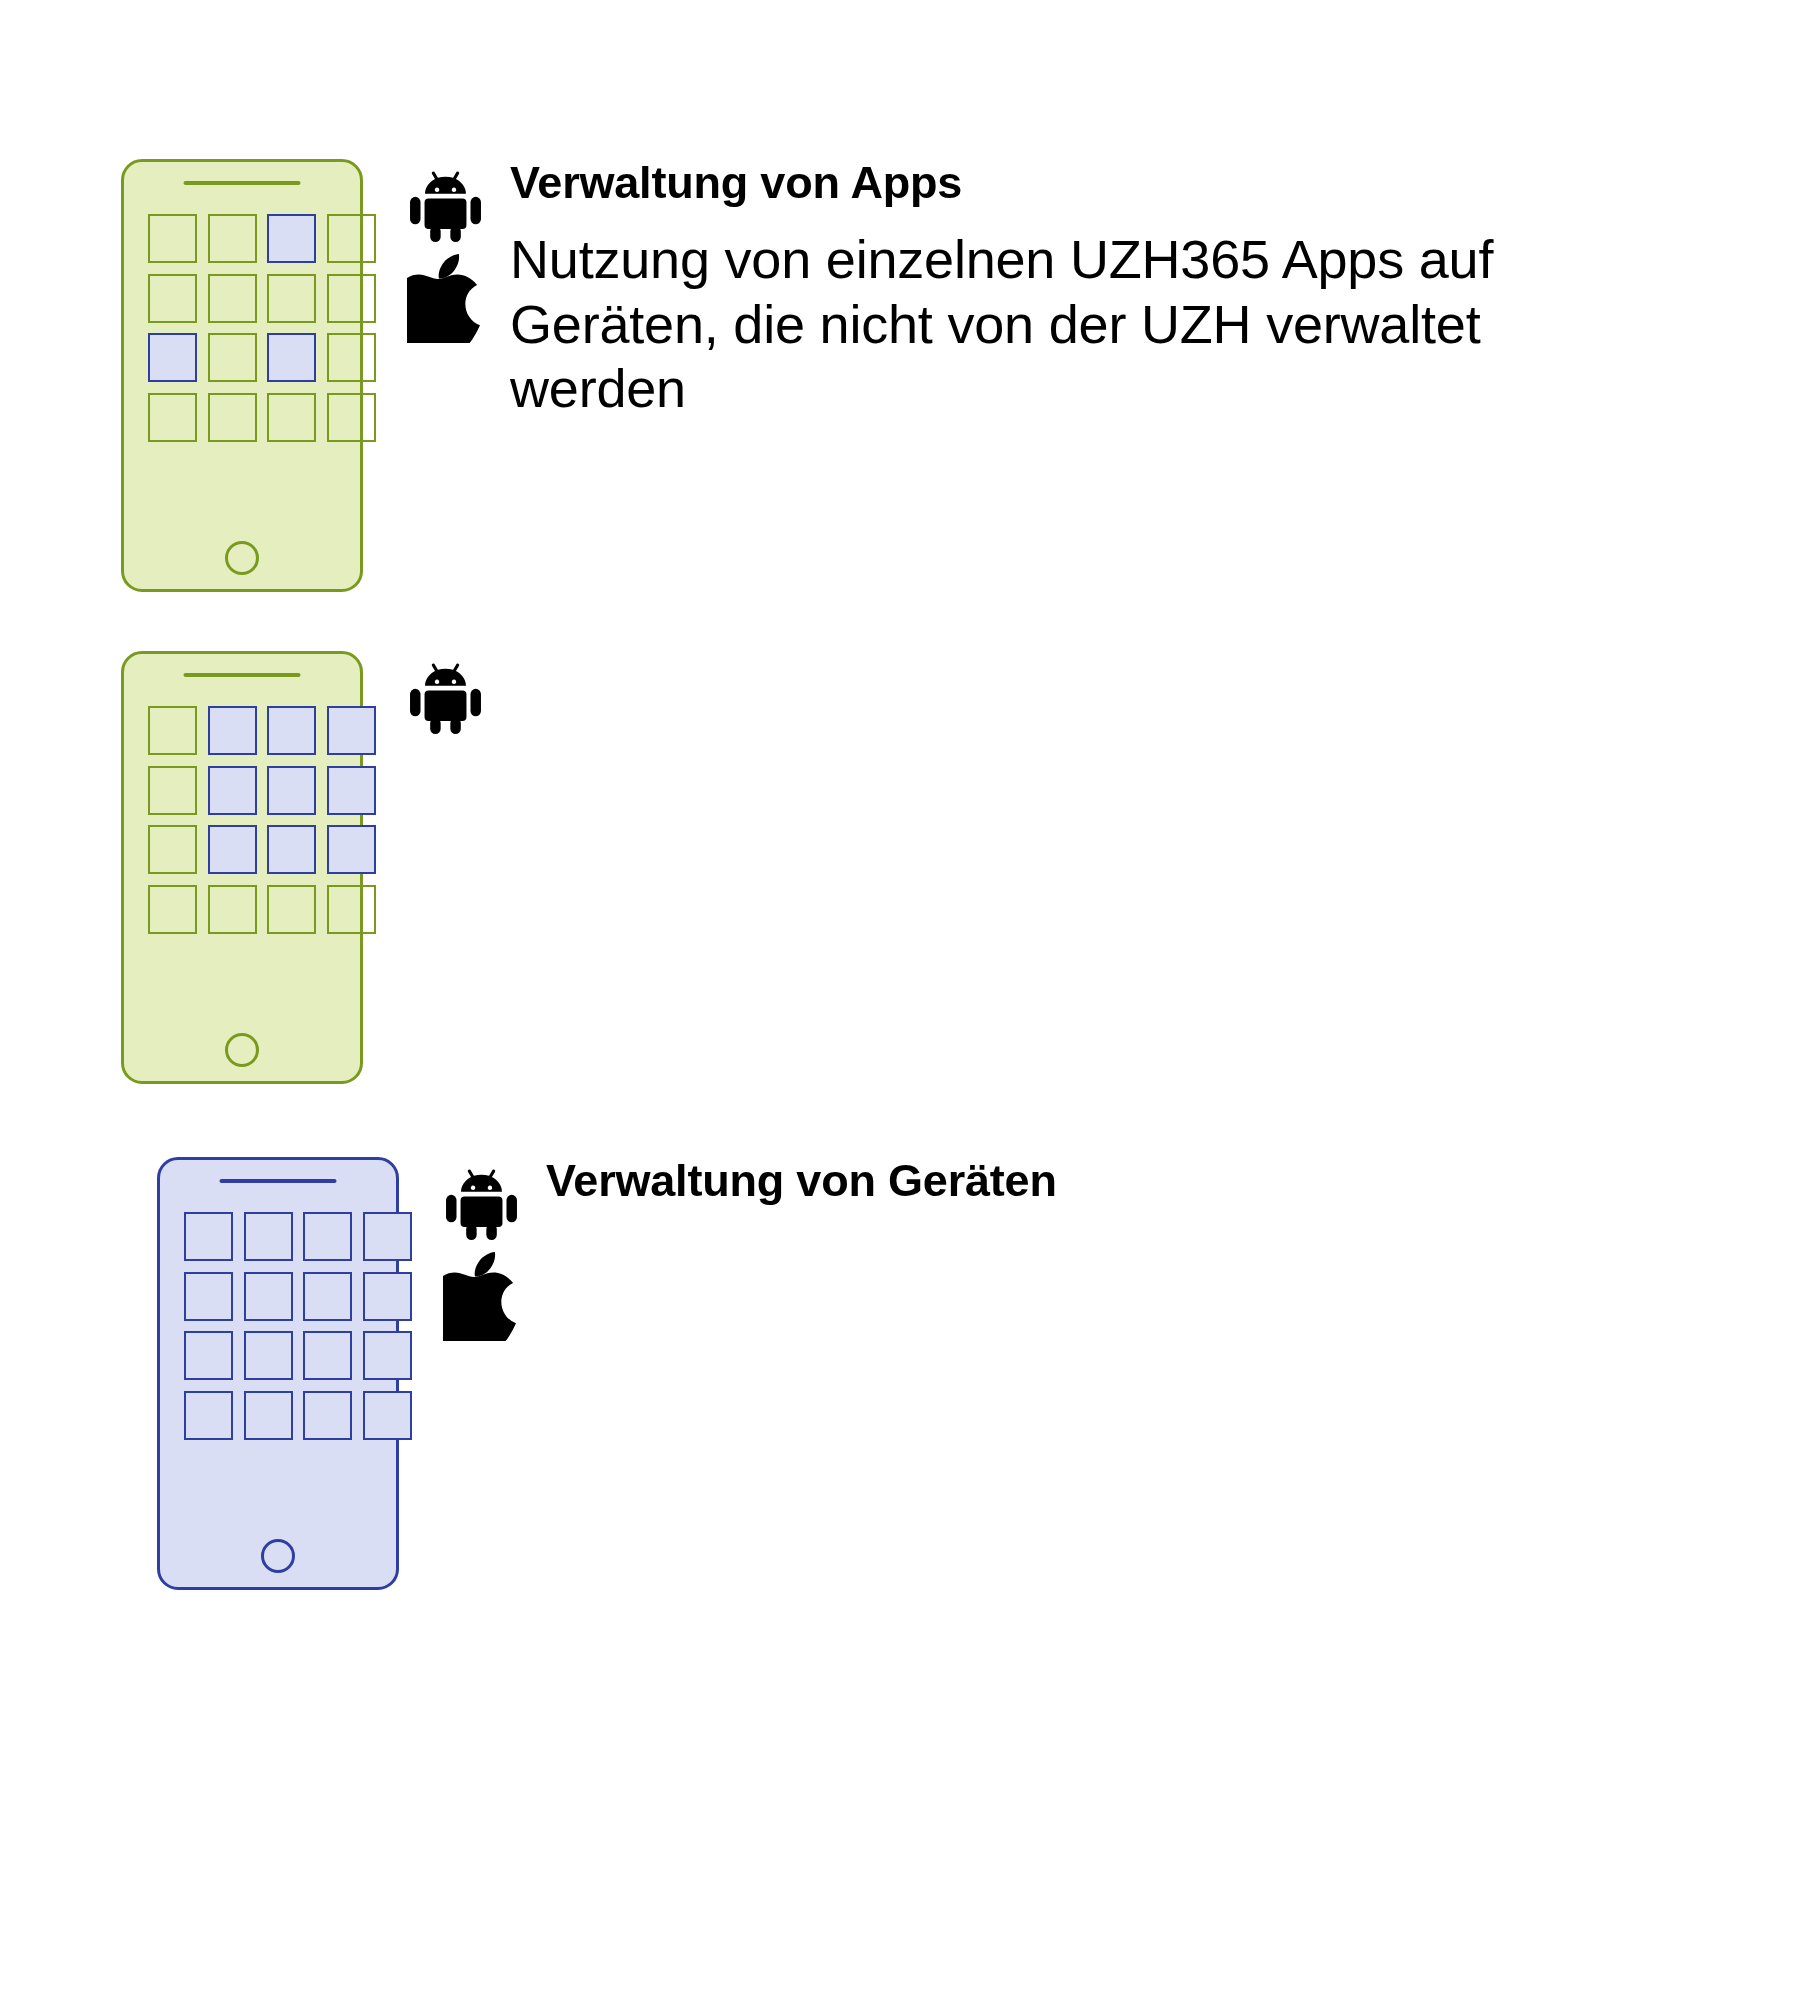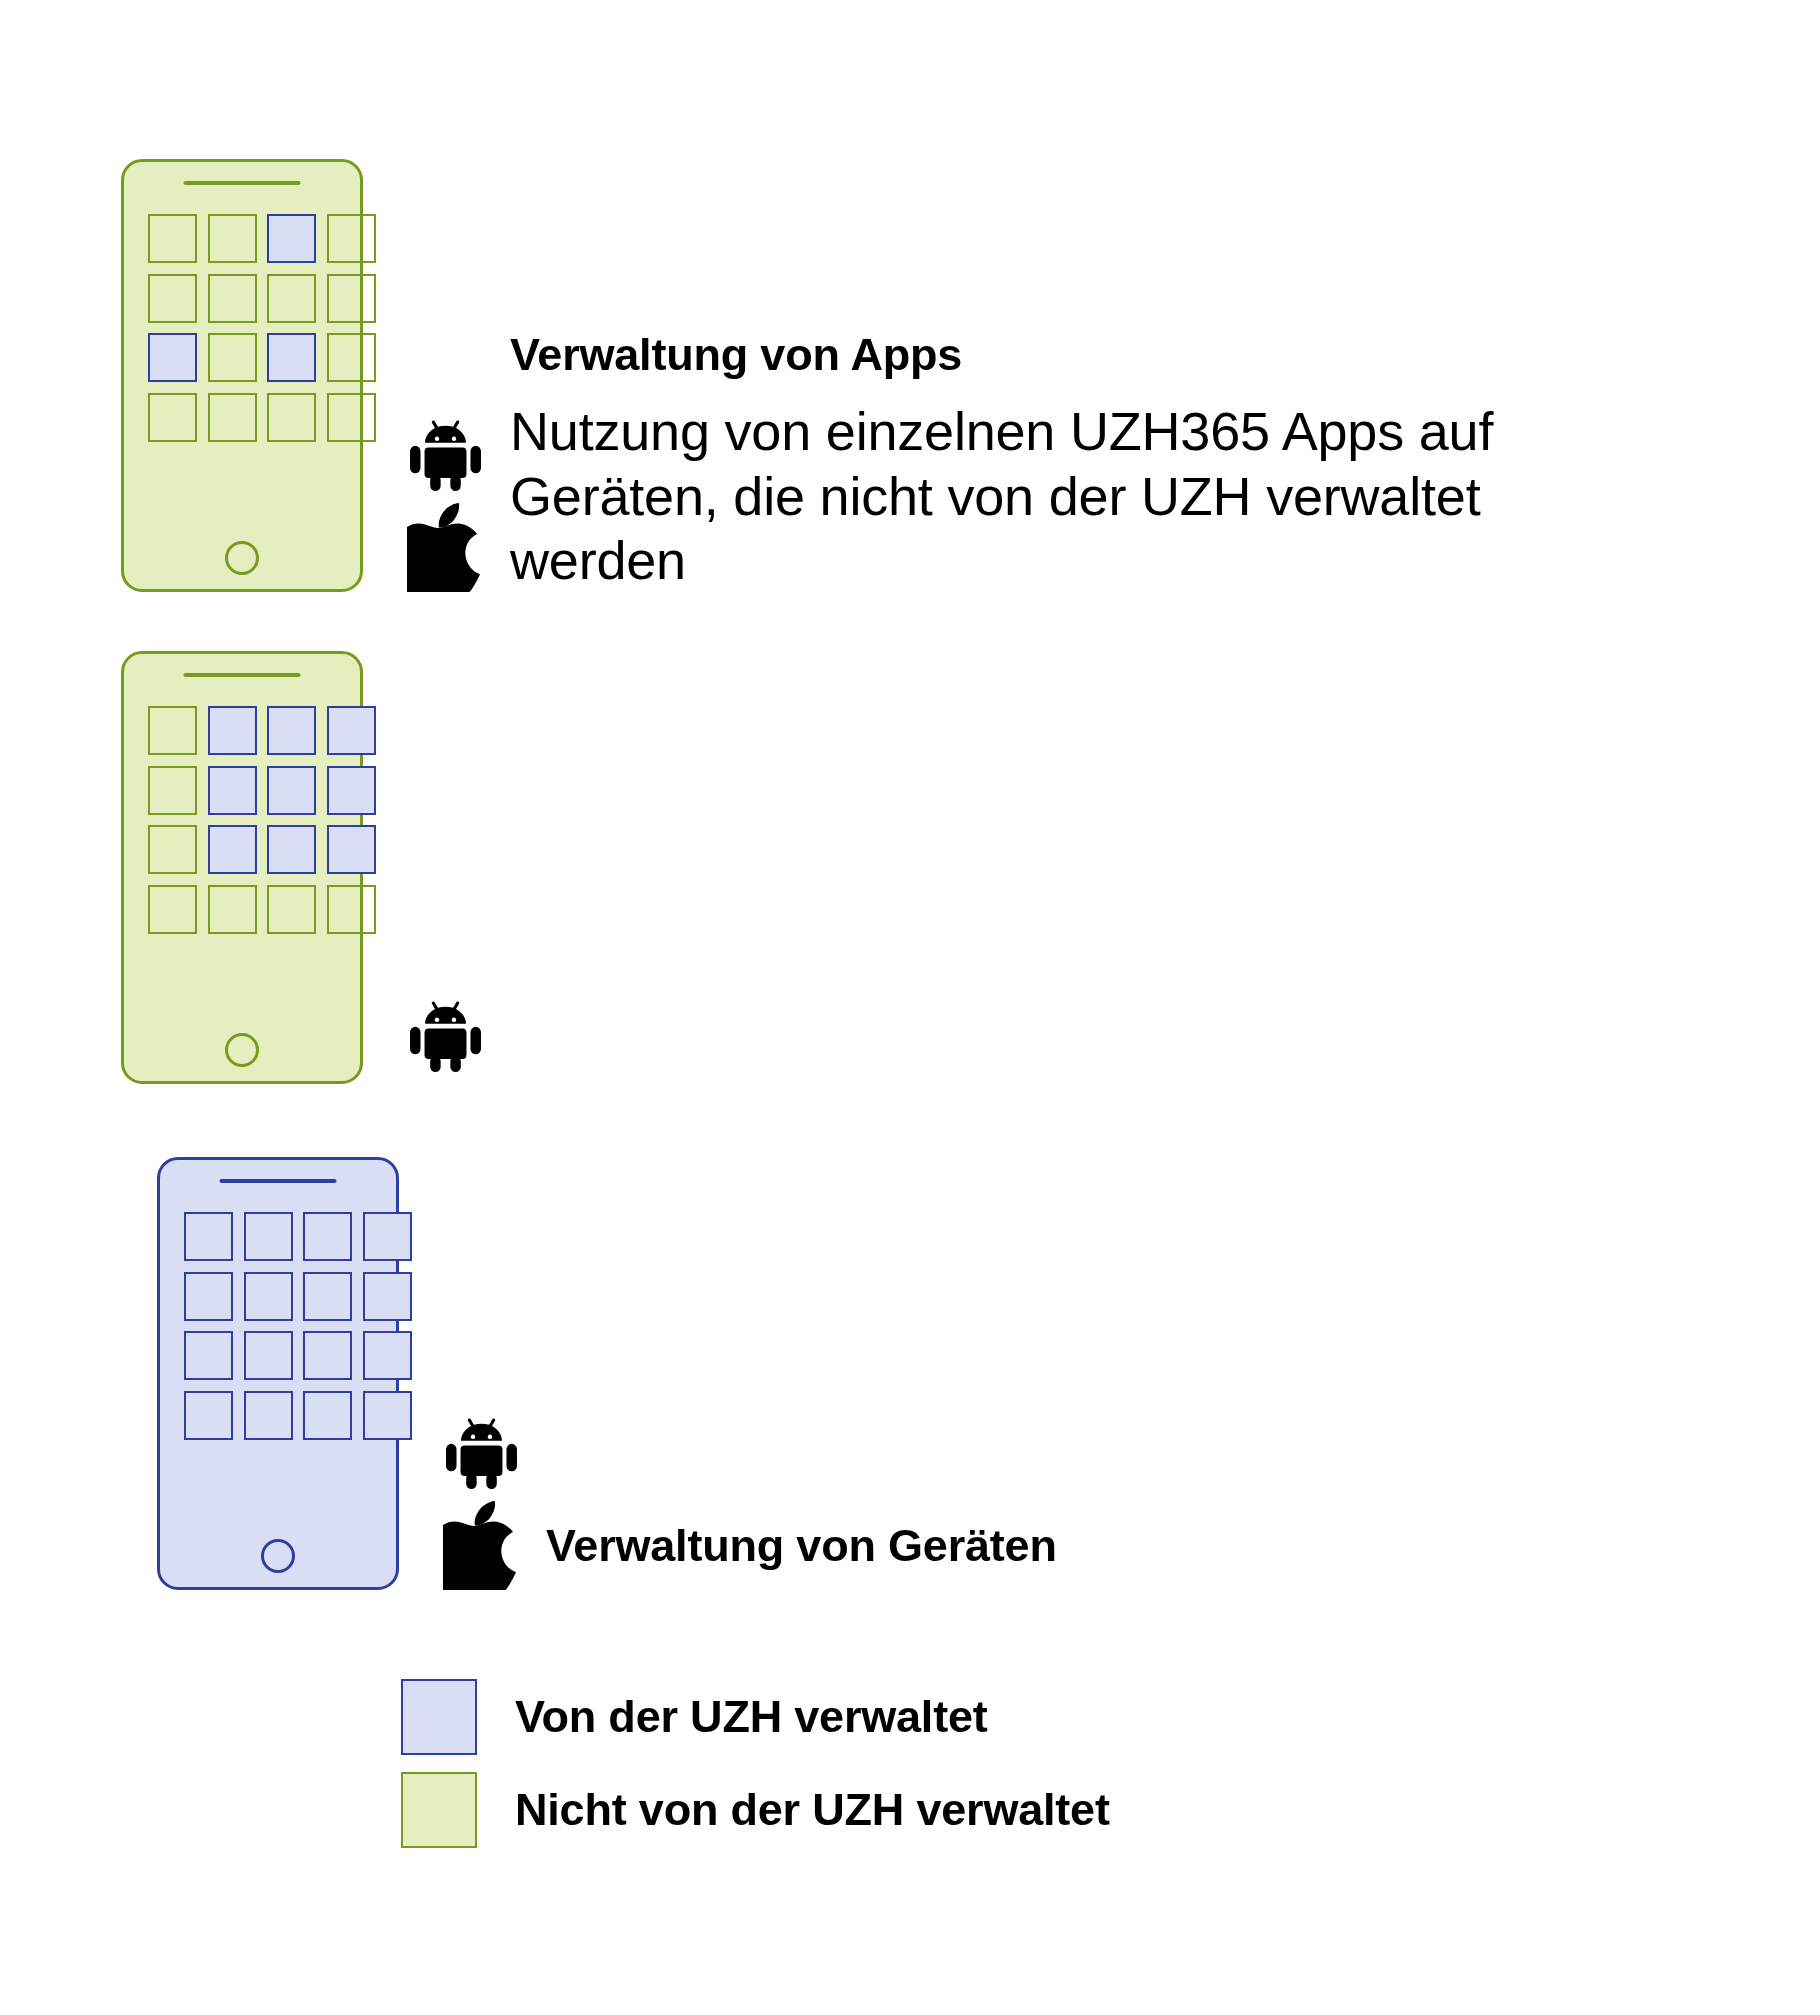--- a/index.html
+++ b/index.html
@@ -17,21 +17,21 @@
   .sheet {
     position: relative;
     width: 1820px;
     height: 2036px;
   }
 
   
   .row {
     position: absolute;
     display: flex;
-    align-items: flex-end;
+    align-items: flex-start;
   }
   .row-apps    { left: 121px; top: 159px; }
   .row-profile { left: 121px; top: 651px; }
   .row-device  { left: 121px; top: 1157px; margin-left: 36px; }
 
   
   .phone {
     position: relative;
     width: 242px;
     height: 433px;
@@ -306,25 +306,15 @@
           </g>
         </svg>
       </span>
     </div>
 
     <div class="textcol">
       <h2 class="heading">Verwaltung von Geräten</h2>
     </div>
   </div>
 
-  <div class="legend">
-    <div class="legend-row">
-      <div class="swatch blue"></div>
-      <div class="legend-label">Von der UZH verwaltet</div>
-    </div>
-    <div class="legend-row">
-      <div class="swatch green"></div>
-      <div class="legend-label">Nicht von der UZH verwaltet</div>
-    </div>
-  </div>
 
 </div>
 
 
 </body></html>

